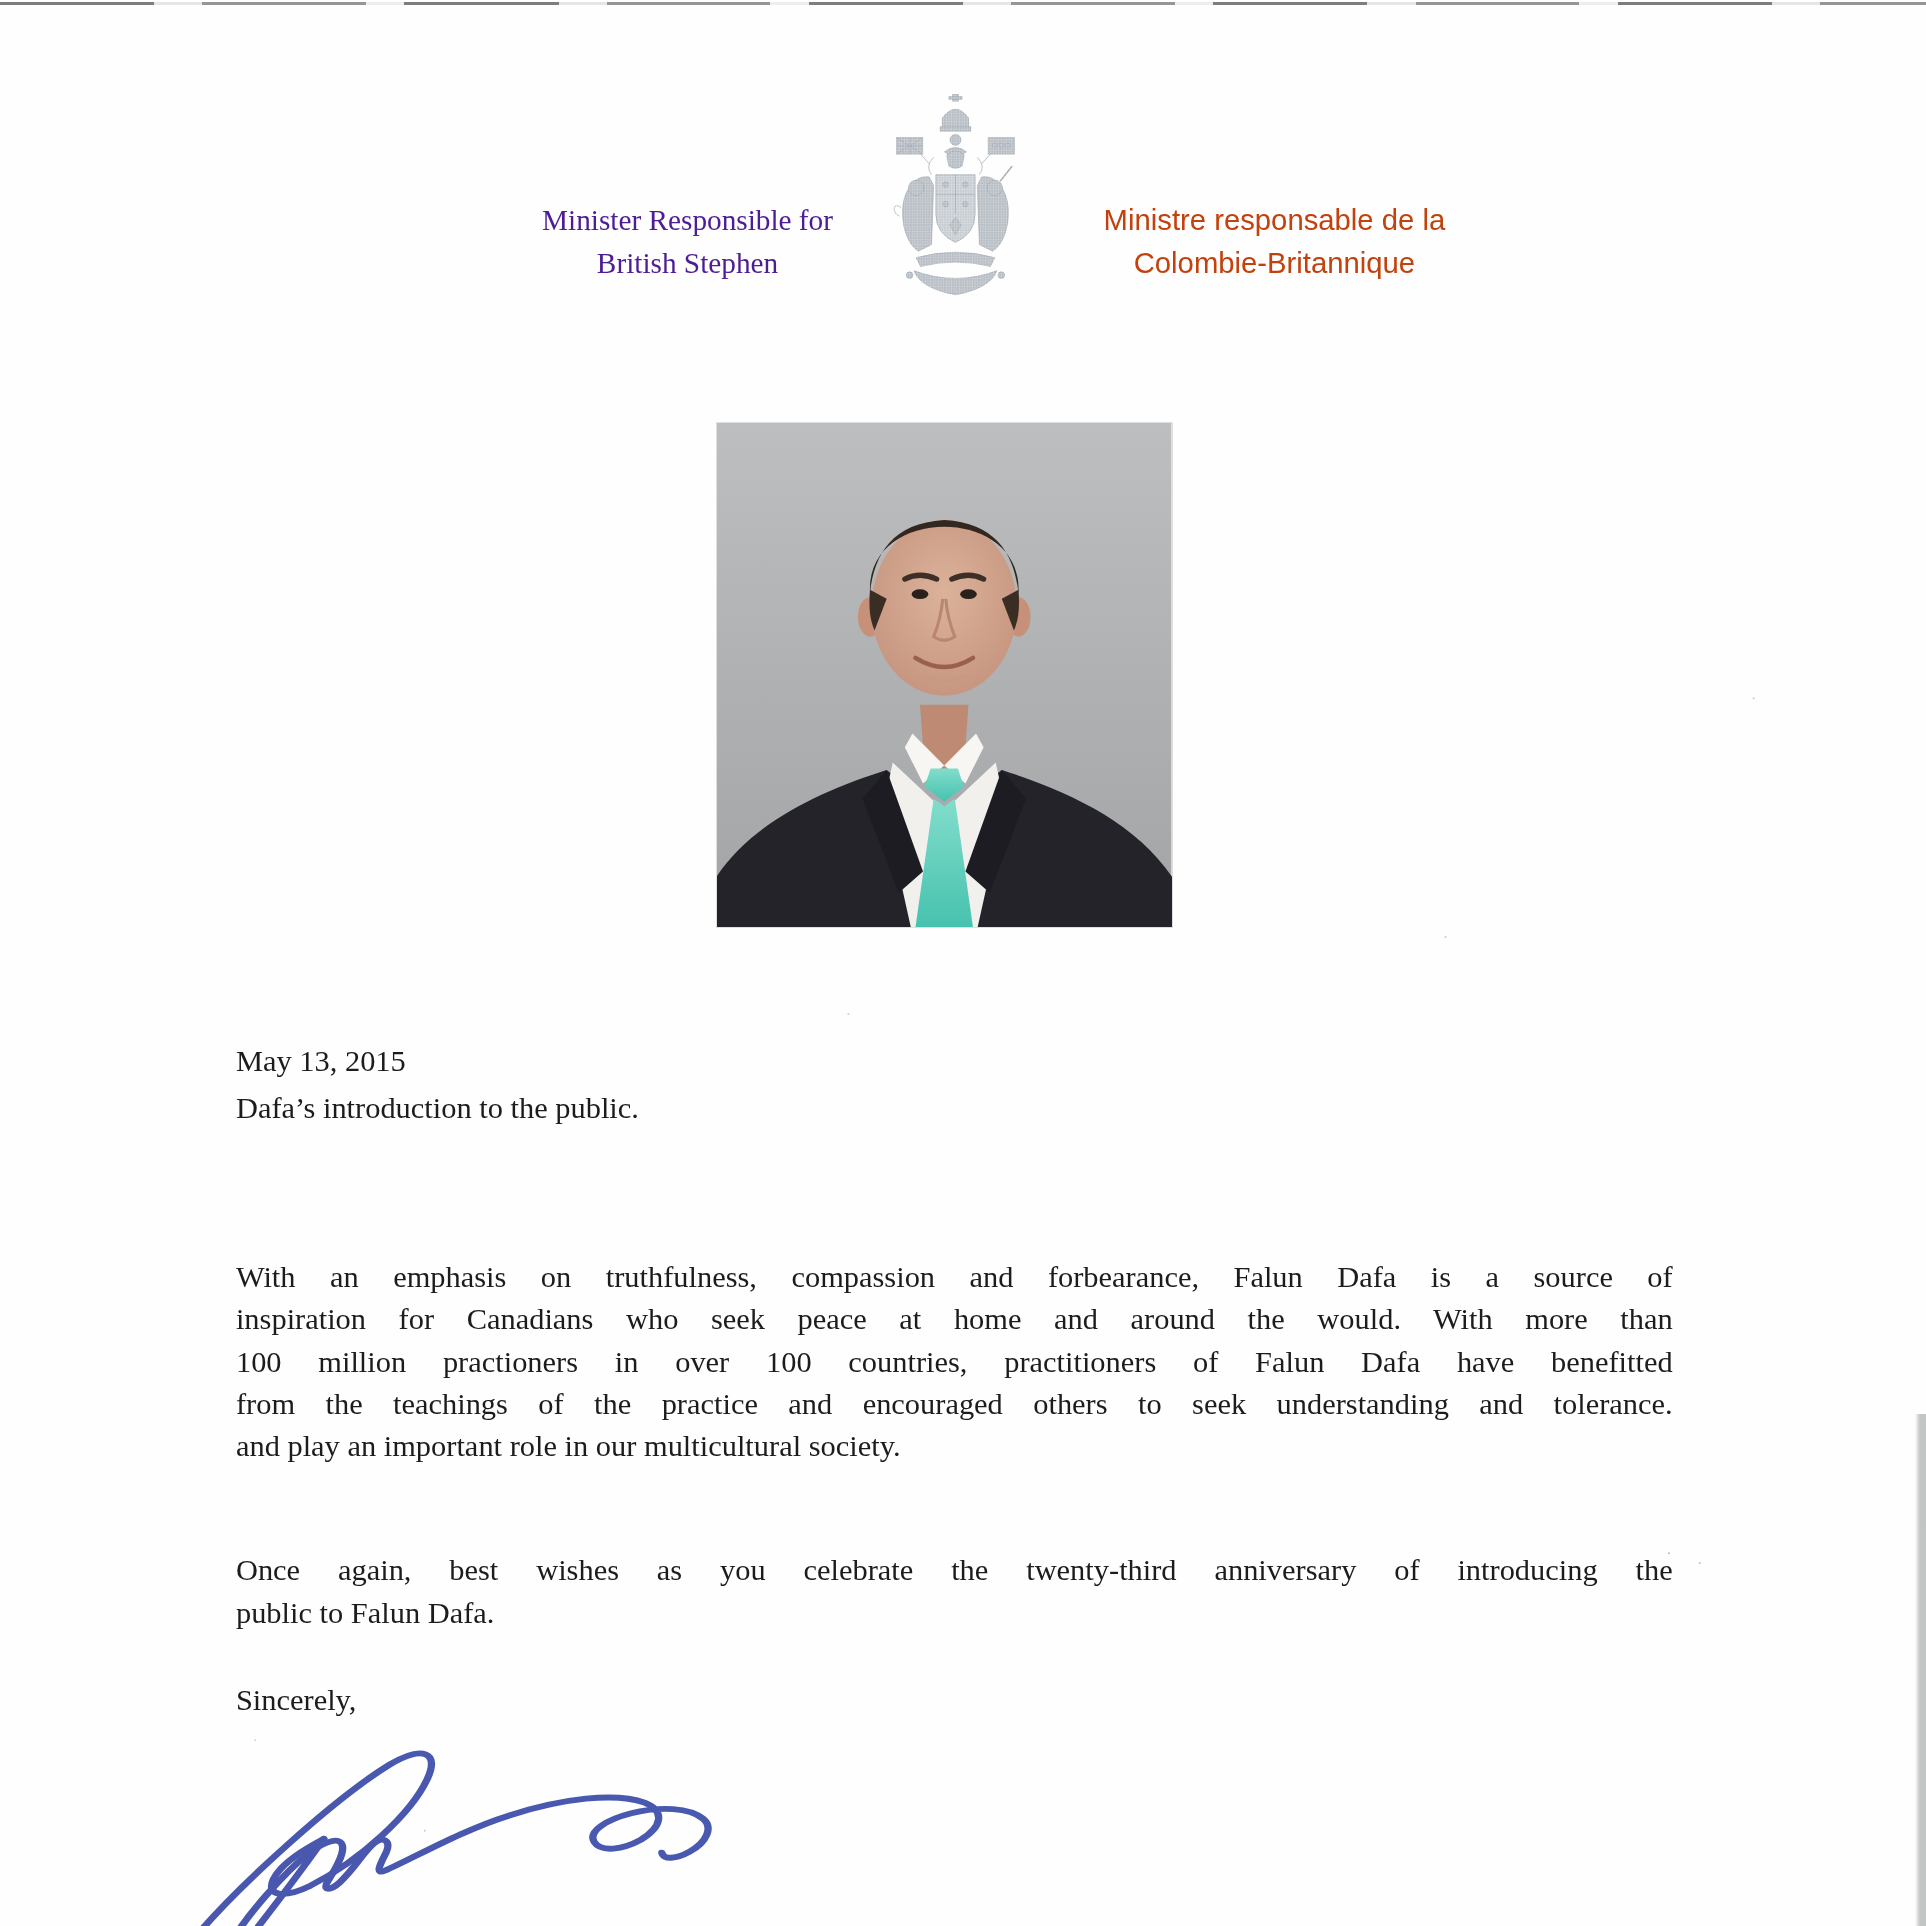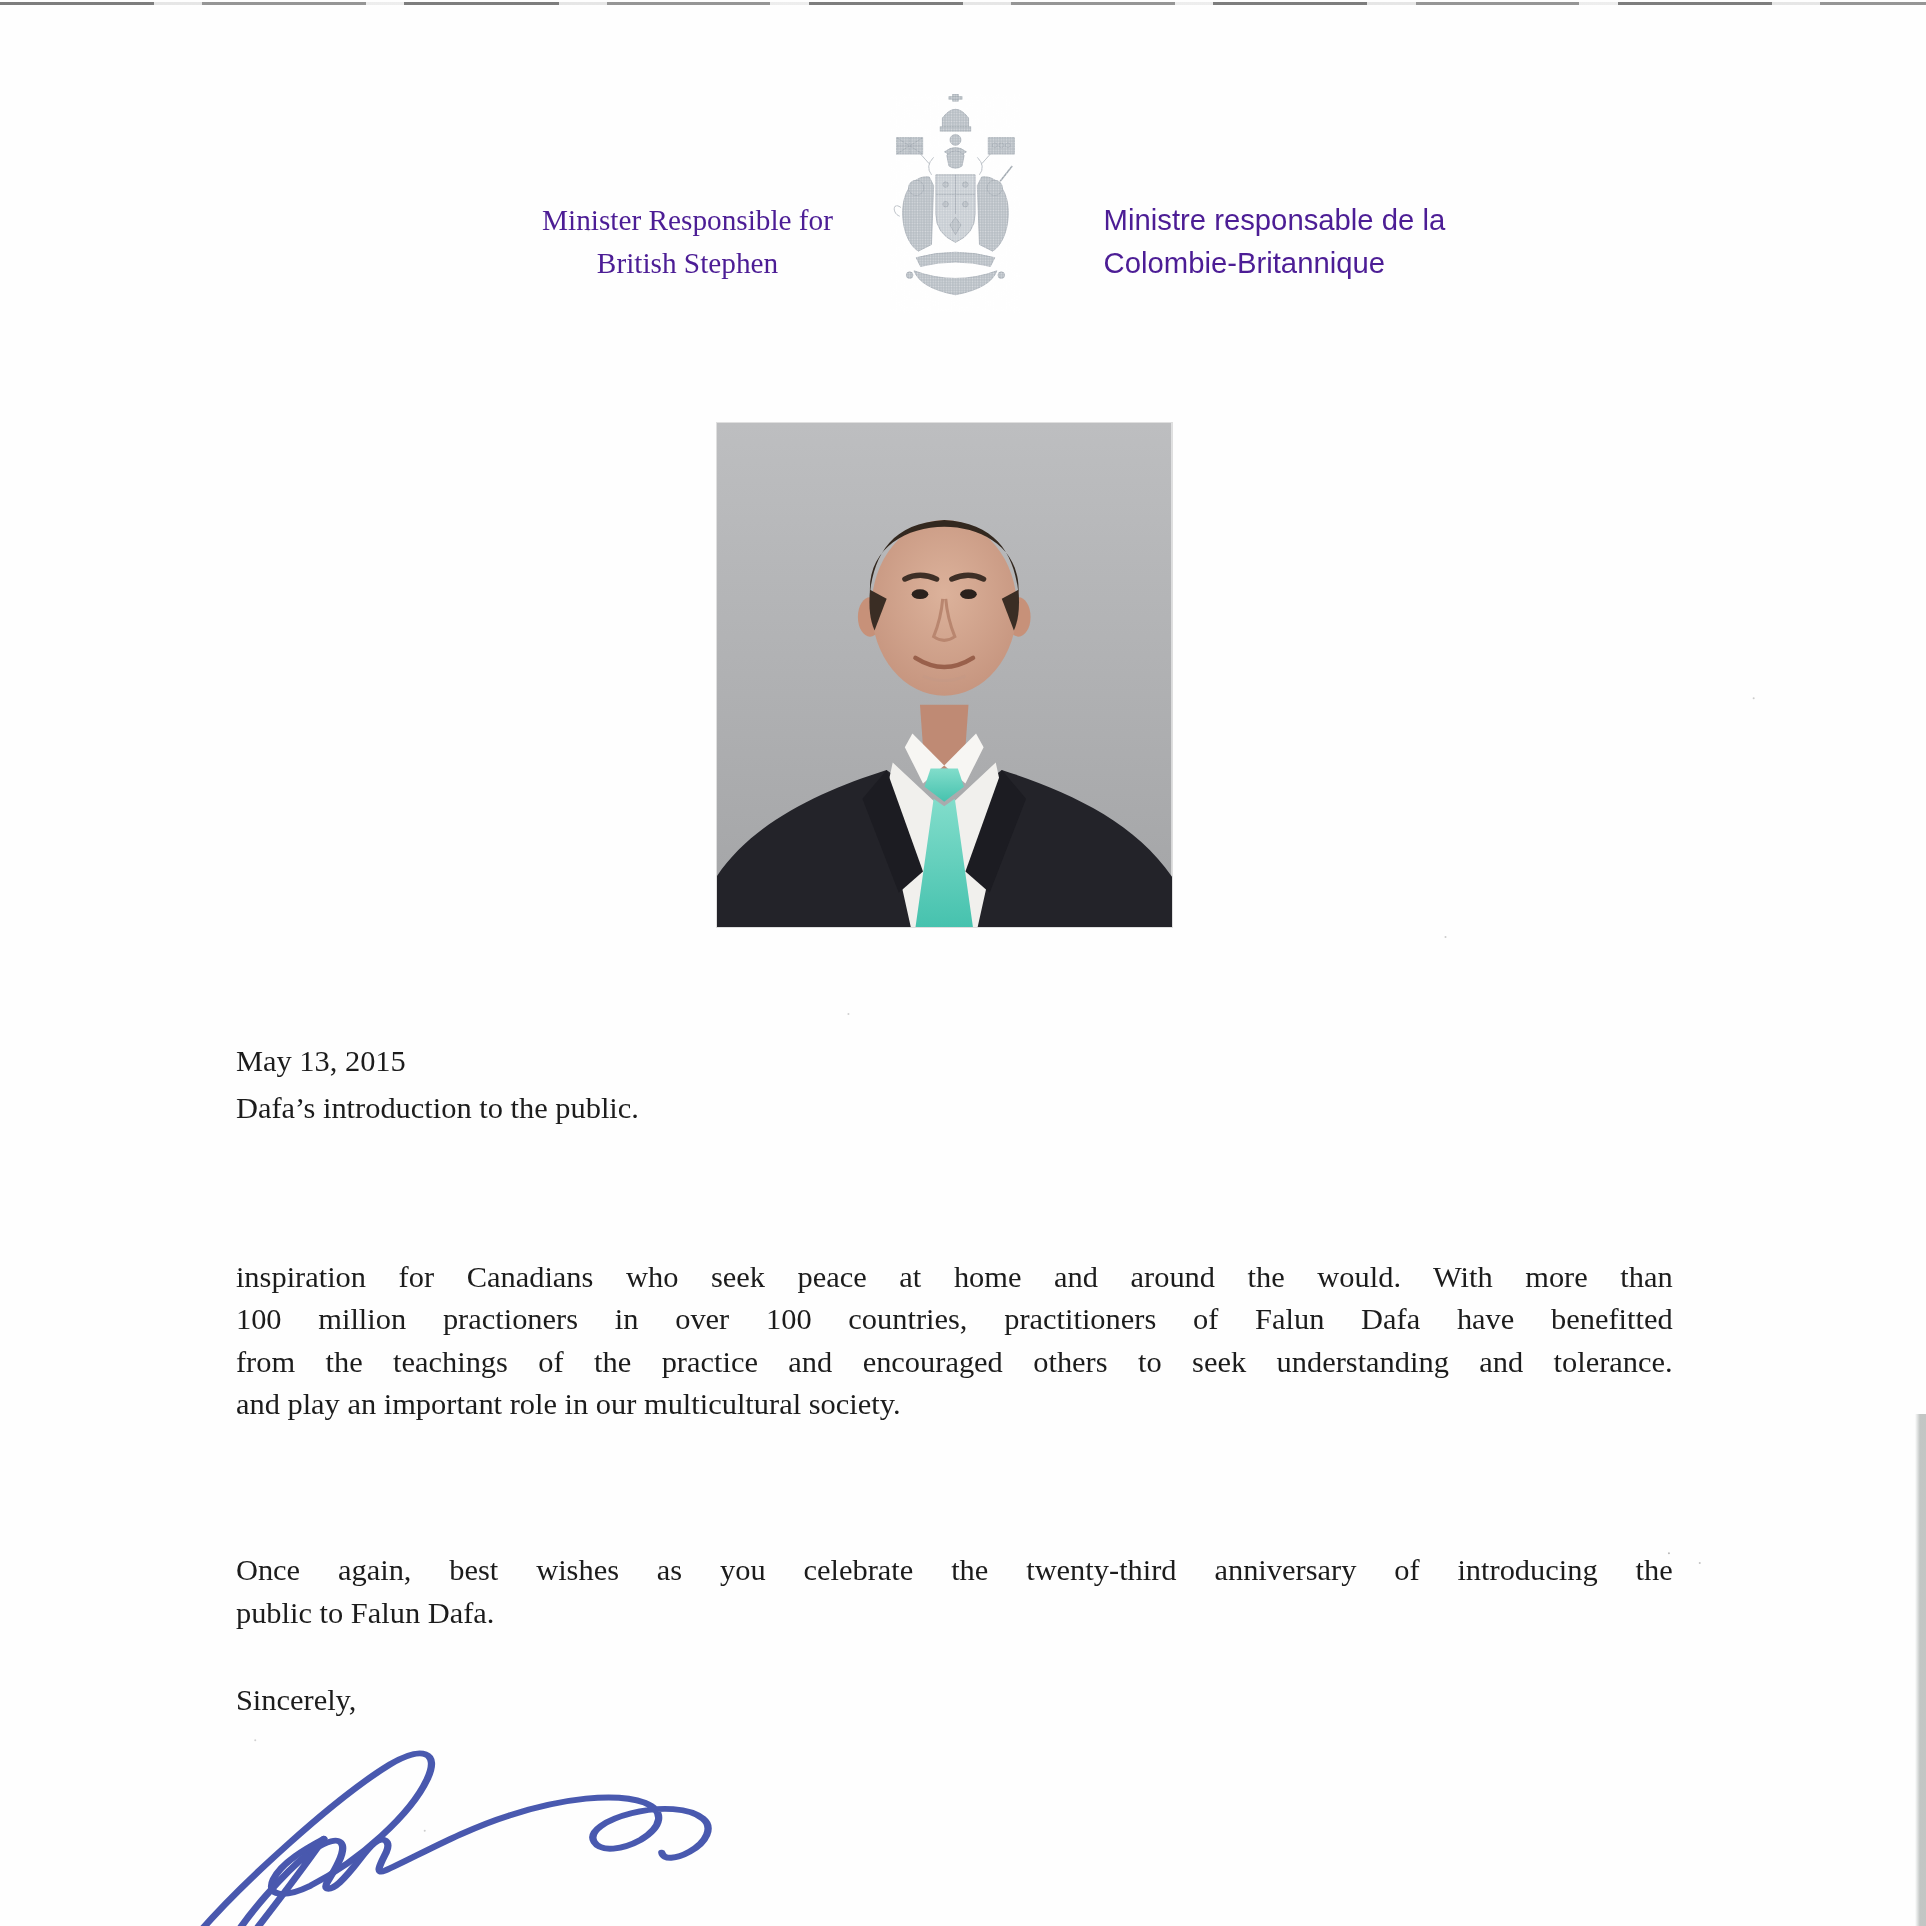--- a/index.html
+++ b/index.html
@@ -39,21 +39,21 @@
   
   .hdr-left {
     position:absolute; top:10.35vw; right:56.75vw;
     font-family:Liberation Serif, serif;
     font-size:1.52vw; line-height:2.2vw; text-align:center; color:#4c1d95;
     white-space:nowrap;
   }
   .hdr-right {
     position:absolute; top:10.35vw; left:57.3vw;
     font-family:"Liberation Sans","DejaVu Sans",sans-serif;
-    font-size:1.52vw; line-height:2.2vw; text-align:left; color:#4c1d95;
+    font-size:1.52vw; line-height:2.2vw; text-align:center; color:#c2410c;
     white-space:nowrap;
   }
   .crest { position:absolute; left:46.2vw; top:4.9vw; width:6.8vw; height:11.4vw; opacity:.95; }
   
   .photo {
     position:absolute; left:37.18vw; top:21.9vw; width:23.7vw; height:26.3vw;
     border:0.4px solid rgba(0,0,0,.12); box-sizing:border-box;
   }
   .photo svg { width:100%; height:100%; display:block; }
   
@@ -173,20 +173,21 @@
     </svg>
   </div>
 
   <div class="dateline">May 13, 2015</div>
 
   <div class="para p1">
     <div class="bline last">Dafa’s introduction to the public.</div>
   </div>
 
   <div class="para p2">
+    <div class="bline">With an emphasis on truthfulness, compassion and forbearance, Falun Dafa is a source of</div>
     <div class="bline">inspiration for Canadians who seek peace at home and around the would.  With more than</div>
     <div class="bline">100 million practioners in over 100 countries, practitioners of Falun Dafa have benefitted</div>
     <div class="bline">from the teachings of the practice and encouraged others to seek understanding and tolerance.</div>
     <div class="bline last">and play an important role in our multicultural society.</div>
   </div>
 
   <div class="para p3">
     <div class="bline">Once again, best wishes as you celebrate the twenty-third anniversary of introducing the</div>
     <div class="bline last">public to Falun Dafa.</div>
   </div>

